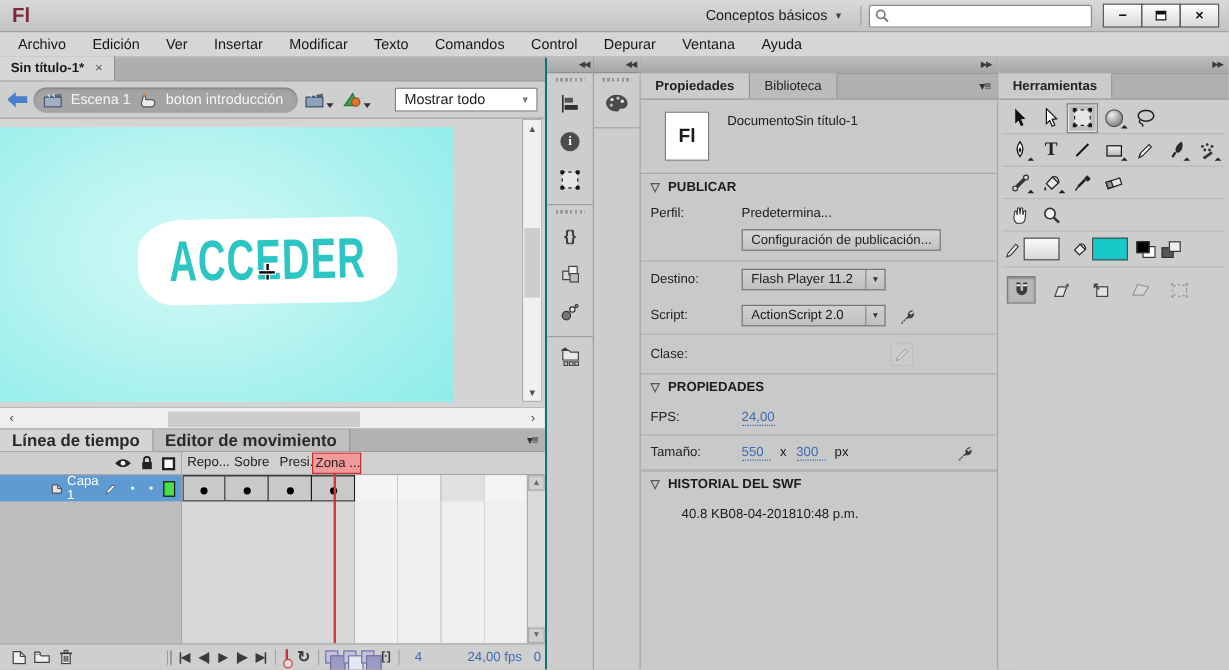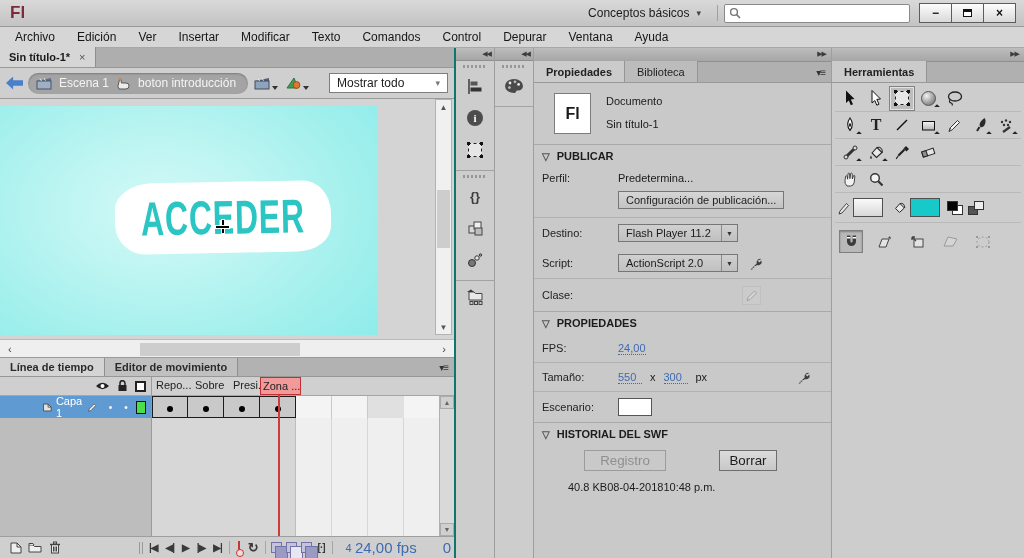--- a/index.html
+++ b/index.html
@@ -55,21 +55,21 @@
   .vscroll { position:absolute; right:2px; top:0; width:17px; height:236px; background:#f0f0f0; border:1px solid #b2b2b2; font-size:8px; color:#555; }
   .vs-btn { height:14px; display:flex; align-items:center; justify-content:center; }
   .vs-thumb { position:absolute; left:1px; right:1px; top:90px; height:58px; background:#cdcdcd; }
   .vs-down { position:absolute; bottom:0; left:0; right:0; }
   .hscroll { height:19px; background:#efefef; border-top:1px solid #bbb; border-bottom:1px solid #9a9a9a; position:relative; display:flex; align-items:center; justify-content:space-between; padding:0 8px; font-size:11px; color:#444; }
   .hs-thumb { position:absolute; left:140px; width:160px; top:3px; height:13px; background:#cdcdcd; }
 
   
   .timeline { flex:1; display:flex; flex-direction:column; background:#c6c6c6; }
   .tl-tabs { height:19px; background:#b2b2b2; border-bottom:1px solid #979797; display:flex; align-items:flex-end; }
-  .tl-tab { height:19px; padding:0 10px; display:flex; align-items:center; font-weight:bold; font-size:11px; border-right:1px solid #8f8f8f; background:#c0c0c0; color:#2a2a2a; }
+  .tl-tab { height:19px; padding:0 10px; display:flex; align-items:center; font-weight:bold; font-size:14px; border-right:1px solid #8f8f8f; background:#c0c0c0; color:#2a2a2a; }
   .tl-tab.active { background:#d4d4d4; }
   .panel-menu { margin-left:auto; align-self:center; padding-right:6px; color:#333; font-size:10px; letter-spacing:-1px; }
   .tl-body { flex:1; display:flex; position:relative; }
   .tl-left { width:152px; flex:none; border-right:1px solid #9a9a9a; display:flex; flex-direction:column; background:#c3c3c3; }
   .tl-left-header { height:19px; background:#cfcfcf; border-bottom:1px solid #a5a5a5; display:flex; align-items:center; justify-content:flex-end; gap:7px; padding-right:5px; }
   .outline-sq { width:11px; height:11px; border:2px solid #222; background:#fff; }
   .layer-row { height:22px; background:#5f9ad3; display:flex; align-items:center; color:#fff; font-size:11px; gap:4px; padding-right:5px; }
   .layer-row .indent { width:50px; }
   .layer-dot { color:#fff; font-size:10px; width:15px; text-align:center; }
   .layer-swatch { width:13px; height:13px; background:#4ade4a; border:1px solid #111; }
@@ -102,21 +102,21 @@
   .st-sep { width:1px; height:13px; background:#a5a5a5; margin:0 3px; }
   .ph-mini { width:8px; height:14px; position:relative; margin:0 2px; }
   .ph-mini::before { content:""; position:absolute; left:3px; top:0; bottom:0; width:2px; background:#c83535; }
   .ph-mini::after { content:""; position:absolute; left:1px; top:8px; width:6px; height:6px; border:1px solid #c83535; border-radius:50%; background:#f4dcdc; }
   .loop-ic { font-size:13px; font-weight:bold; color:#3a3a3a; padding:0 3px; }
   .onion { width:11px; height:11px; border:1px solid #7272a8; background:#c3c3dc; position:relative; margin:0 2px; }
   .onion::after { content:""; position:absolute; left:3px; top:3px; width:11px; height:11px; border:1px solid #7272a8; background:#9a9ac4; }
   .onion.hollow::after { background:#e7e7f2; }
   .blue { color:#3f6bb3; }
   .st-frame { margin-left:10px; font-size:11px; }
-  .st-right { margin-left:auto; display:flex; gap:26px; font-size:15px; margin-right:-2px; }
+  .st-right { margin-left:auto; display:flex; gap:10px; font-size:11px; margin-right:-2px; }
 
   
   .strip { width:39px; flex:none; background:#cdcdcd; border-right:1px solid #9e9e9e; display:flex; flex-direction:column; align-items:center; }
   .strip-header { height:13px; width:100%; background:linear-gradient(#bdbdbd,#a6a6a6); border-bottom:1px solid #8f8f8f; font-size:7px; color:#3c3c3c; text-align:right; padding:2px 3px 0 0; letter-spacing:-1px; }
   .gripper { width:24px; height:3px; margin:4px 0 2px; background:repeating-linear-gradient(90deg,#969696 0 2px,transparent 2px 4px); }
   .strip-btn { width:30px; height:28px; display:flex; align-items:center; justify-content:center; margin:2px 0; color:#3a3a3a; }
   .strip-div { width:100%; height:1px; background:#a2a2a2; margin-top:4px; }
   .info-circle { width:16px; height:16px; border-radius:50%; background:#4c4c4c; color:#fff; font-weight:bold; font-size:11px; font-family:"Liberation Serif",serif; display:flex; align-items:center; justify-content:center; }
   .braces { font-size:13px; font-weight:bold; }
   .dash-box { width:14px; height:14px; border:1px dashed #222; position:relative; background:#e6e6e6; }
@@ -124,21 +124,21 @@
 
   
   .props { width:298px; flex:none; background:#c9c9c9; border-right:1px solid #9e9e9e; display:flex; flex-direction:column; }
   .panel-topband { height:14px; background:linear-gradient(#bdbdbd,#a6a6a6); border-bottom:1px solid #8f8f8f; font-size:7px; color:#3c3c3c; text-align:right; padding:2px 5px 0 0; letter-spacing:-1px; }
   .panel-tabs { height:21px; background:#b0b0b0; border-bottom:1px solid #999; display:flex; align-items:flex-end; }
   .ptab { height:21px; padding:0 12px; display:flex; align-items:center; font-size:11px; background:#bcbcbc; border-right:1px solid #949494; color:#222; }
   .ptab.active { background:#cbcbcb; font-weight:bold; }
   .props-body { flex:1; font-size:11px; overflow:hidden; }
   .doc-head { display:flex; gap:15px; padding:10px 0 10px 20px; }
   .fl-thumb { width:37px; height:41px; background:#fff; border:1px solid #7c7c7c; display:flex; align-items:center; justify-content:center; font-weight:bold; font-size:16px; }
-  .doc-meta { display:flex; flex-direction:column; justify-content:space-between; padding:2px 0 4px; }
+  .doc-meta { display:flex; flex-direction:row; justify-content:space-between; padding:2px 0 4px; }
   .sec-head { display:flex; align-items:center; gap:7px; padding:5px 0 5px 8px; font-weight:bold; border-top:1px solid #a9a9a9; color:#1c1c1c; }
   .sec-tri { color:#555; font-size:10px; }
   .prow { display:flex; align-items:center; min-height:22px; padding:2px 8px; }
   .plabel { width:70px; text-align:left; margin-right:6px; flex:none; color:#222; }
   .pbtn { border:1px solid #767676; background:linear-gradient(#d6d6d6,#c3c3c3); padding:2px 7px; font-size:11px; color:#222; }
   .config-row { padding:2px 8px 8px 84px; }
   .divider { border-top:1px solid #b2b2b2; }
   .dd { width:120px; height:18px; border:1px solid #767676; background:linear-gradient(#d0d0d0,#c0c0c0); display:flex; align-items:center; padding-left:7px; }
   .dd-btn { margin-left:auto; width:16px; align-self:stretch; border-left:1px solid #8a8a8a; display:flex; align-items:center; justify-content:center; font-size:7px; color:#333; }
   .hot { color:#3f6bb3; border-bottom:1px dotted #3f6bb3; }
@@ -554,32 +554,24 @@
         <span class="hot">300</span>
         <span class="gap8"></span>
         <span>px</span>
         <span class="wrench-right">
             <svg width="15" height="15" viewBox="0 0 15 15">
               <path d="M13.5,3 a3.6,3.6 0 0 0 -4.8,4.4 L2.5,13.6 l1.9,-0.1 0.1,-1.7 1.7,-0.1 0.1,-1.7 1.7,-0.1 0.8,-0.8 a3.6,3.6 0 0 0 4.6,-4.7 l-2.1,2.1 -1.8,-1.7 z" fill="#3e3e3e"></path>
             </svg>
           </span>
       </div>
       <div class="divider"></div>
-      <div class="prow" style="min-height:30px">
-        <span class="plabel">Escenario:</span>
-        <span class="stage-swatch"></span>
-      </div>
 
       <div class="sec-head">
         <span class="sec-tri">▽</span>
         <span>HISTORIAL DEL SWF</span>
-      </div>
-      <div class="hist-btns">
-        <button class="btn-dis">Registro</button>
-        <button class="btn-borrar">Borrar</button>
       </div>
       <div class="hist-info">
         <span>40.8 KB</span>
         <span>08-04-2018</span>
         <span>10:48 p.m.</span>
       </div>
     </div>
   </div>
 
   <div class="tools">

